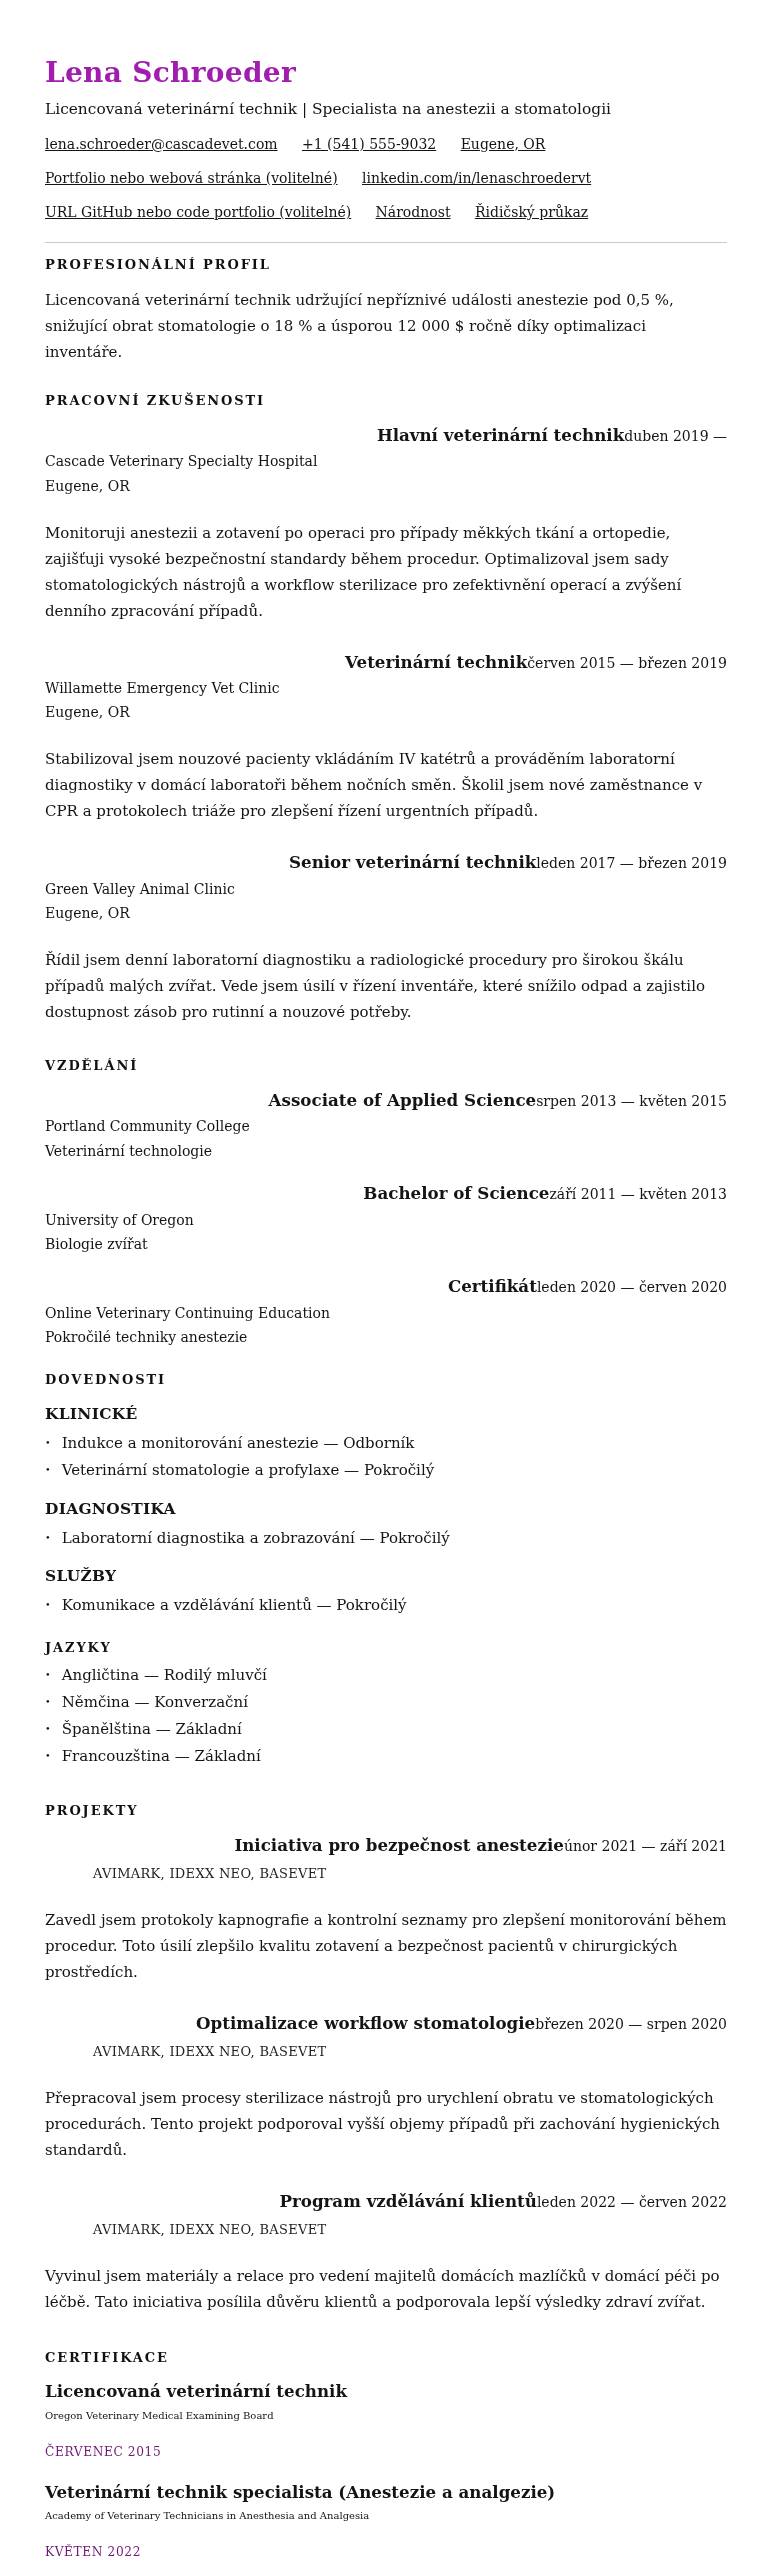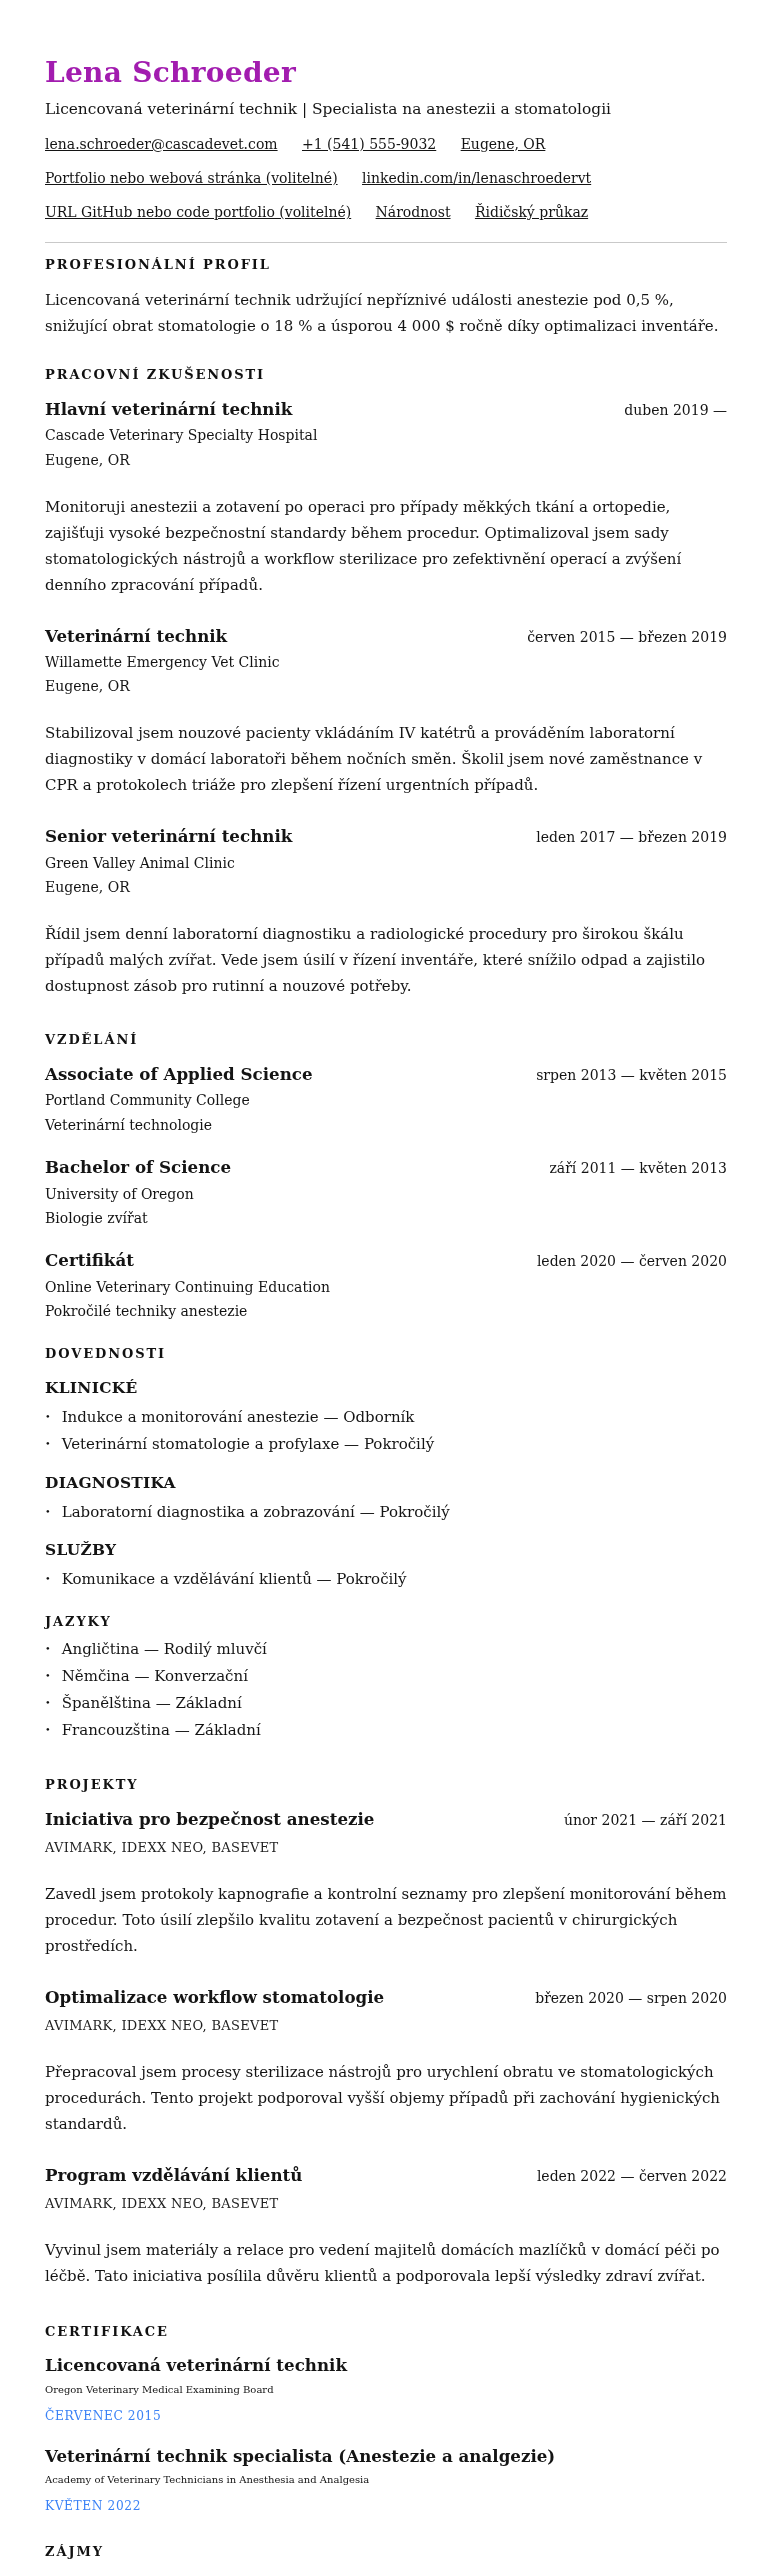--- a/index.html
+++ b/index.html
@@ -30,35 +30,35 @@
     font-size: 13px;
     font-weight: bold;
     letter-spacing: 1.9px;
     color: #111;
   }
 
   .profile-text { font-size: 15px; line-height: 26px; margin-top: 15.4px; max-width: 683px; }
 
   .entry { margin-top: 16.7px; }
   .entry + .entry { margin-top: 28px; }
-  .entry-head { display: flex; justify-content: space-between; align-items: baseline; }
+  .entry-head { display: flex; justify-content: flex-end; align-items: baseline; }
   .entry-title { font-size: 16.7px; font-weight: bold; }
   .entry-dates { font-size: 14px; white-space: nowrap; }
   .entry-meta { font-size: 14px; margin-top: 8.4px; }
   .entry-desc { font-size: 15px; line-height: 26px; margin-top: 26px; max-width: 683px; }
 
   .group-heading { font-size: 15.4px; font-weight: bold; margin-top: 18px; letter-spacing: 0.3px; }
 
   ul.bullets { list-style: none; margin: 9px 0 0 0; padding: 0; font-size: 15px; }
   ul.bullets li { display: flex; gap: 11px; margin-top: 4.5px; line-height: 22.5px; align-items: flex-start; }
   .bullet-glyph { font-size: 9.6px; line-height: 22.5px; color: #111; }
 
-  .tools { font-size: 13px; margin-top: 11px; letter-spacing: 0.3px; color: #1f1f1f; }
+  .tools { font-size: 13px; margin-top: 11px; letter-spacing: 0.3px; color: #1f1f1f; margin-left: 48px; }
   .cert-issuer { font-size: 10px; margin-top: 8.4px; }
-  .cert-date { font-size: 12.2px; letter-spacing: 0.6px; margin-top: 14px; color: #3b82f6; }
+  .cert-date { font-size: 12.2px; letter-spacing: 0.6px; margin-top: 24px; color: #701a75; }
 
   .lang-section { margin-top: 23px; }
 </style>
 </head>
 <body>
 
 <div class="page">
 
   <header>
     <div class="name">Lena Schroeder</div>
@@ -77,21 +77,21 @@
       <span>URL GitHub nebo code portfolio (volitelné)</span>
       <span>Národnost</span>
       <span>Řidičský průkaz</span>
     </div>
 
     <hr class="divider">
   </header>
 
   <section class="section">
     <div class="section-heading">PROFESIONÁLNÍ PROFIL</div>
-    <p class="profile-text">Licencovaná veterinární technik udržující nepříznivé události anestezie pod 0,5 %, snižující obrat stomatologie o 18 % a úsporou 4 000 $ ročně díky optimalizaci inventáře.</p>
+    <p class="profile-text">Licencovaná veterinární technik udržující nepříznivé události anestezie pod 0,5 %, snižující obrat stomatologie o 18 % a úsporou 12 000 $ ročně díky optimalizaci inventáře.</p>
   </section>
 
   <section class="section" style="margin-top:28px">
     <div class="section-heading">PRACOVNÍ ZKUŠENOSTI</div>
 
     <div class="entry">
       <div class="entry-head">
         <span class="entry-title">Hlavní veterinární technik</span>
         <span class="entry-dates">duben 2019 —</span>
       </div>

